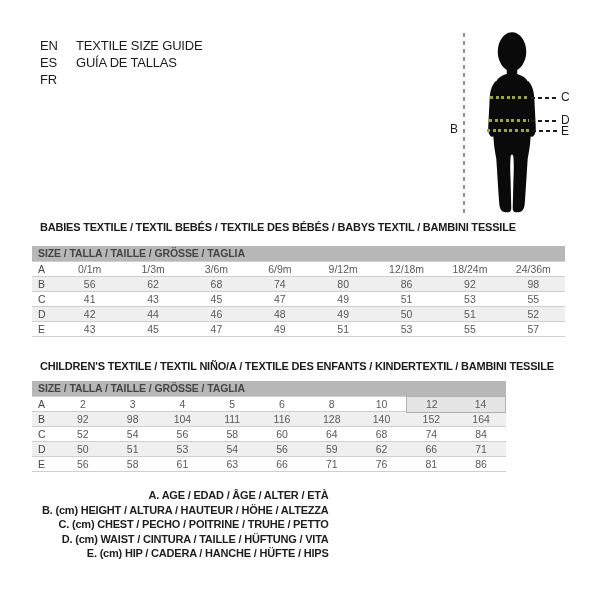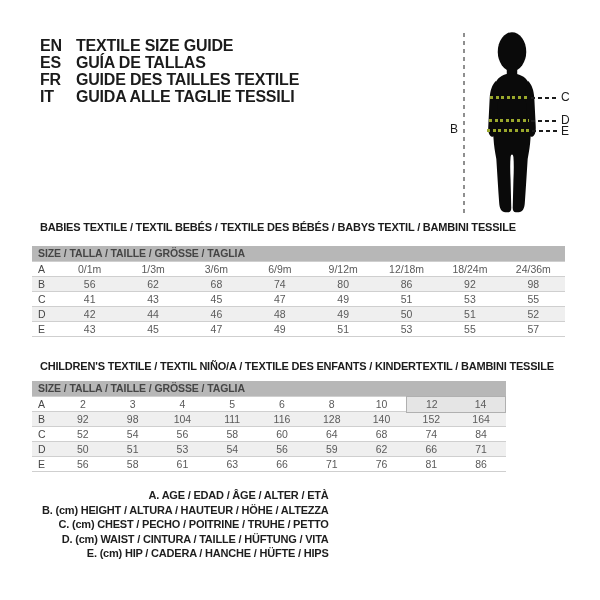--- a/index.html
+++ b/index.html
@@ -4,21 +4,21 @@
 <style>
   html,body{margin:0;padding:0;}
   body{
     width:600px;height:600px;position:relative;background:#ffffff;
     font-family:"Liberation Sans","DejaVu Sans",sans-serif;
     color:var(--ink,#1b1b1b);overflow:hidden;
     -webkit-font-smoothing:antialiased;
   }
   
   .lang-block{position:absolute;left:40px;top:37px;}
-  .lang-row{display:flex;line-height:17px;font-size:16px;font-weight:700;letter-spacing:-0.2px;}
+  .lang-row{display:flex;line-height:17px;font-size:13px;font-weight:400;letter-spacing:-0.2px;}
   .lang-code{width:36px;flex:0 0 36px;}
   
   .figure-area{position:absolute;left:440px;top:18px;width:160px;height:210px;}
   .silhouette-svg{position:absolute;left:34px;top:6px;width:76px;height:194px;}
   .vdash{position:absolute;left:23px;top:15px;width:2px;height:180px;
     background:repeating-linear-gradient(180deg,var(--dash-gray,#8f8f8f) 0 4px,transparent 4px 8px);}
   .gdash{position:absolute;height:3px;z-index:3;
     background:repeating-linear-gradient(90deg,var(--green,#9aa82c) 0 3px,transparent 3px 5.6px);}
   .kdash{position:absolute;height:2px;z-index:3;
     background:repeating-linear-gradient(90deg,#1c1c1c 0 4px,transparent 4px 7px);}
@@ -51,25 +51,20 @@
     <div class="lang-row">
       <span class="lang-code">EN</span>
       <span>TEXTILE SIZE GUIDE</span>
     </div>
     <div class="lang-row">
       <span class="lang-code">ES</span>
       <span>GUÍA DE TALLAS</span>
     </div>
     <div class="lang-row">
       <span class="lang-code">FR</span>
-      <span>GUIDE DES TAILLES TEXTILE</span>
-    </div>
-    <div class="lang-row">
-      <span class="lang-code">IT</span>
-      <span>GUIDA ALLE TAGLIE TESSILI</span>
     </div>
   </div>
 
 <div class="figure-area">
   <svg class="silhouette-svg" viewBox="0 0 80 200" aria-hidden="true">
     <g fill="#0a0a0a">
       <ellipse cx="40" cy="27" rx="15" ry="20.5"></ellipse>
       <rect x="34.5" y="40" width="11" height="14"></rect>
       <path d="M40,50 C47,50 54,53 57,59 C61,68 62,80 61,94 C60.5,102 60,110 59.5,118 C59,126 58,132 56.5,140 C55.5,156 54.5,172 53.5,186 C53.2,192 51,196 47,196 L44,196 C41.5,196 40.5,194 40.8,190 L41.5,162 C42,152 42,144 41.5,138 C41,134.5 39,134.5 38.5,138 C38,144 38,152 38.5,162 L39.2,190 C39.5,194 38.5,196 36,196 L33,196 C29,196 26.8,192 26.5,186 C25.5,172 24.5,156 23.5,140 C22,132 21,126 20.5,118 C20,110 19.5,102 19,94 C18,80 19,68 23,59 C26,53 33,50 40,50 Z"></path>
       <path d="M23,58 C19,62 17,68 16.5,76 L15,106 C14.7,112 16.2,116 19,116.5 C21.8,117 23.5,114 23.8,108 L25.5,76 C25.8,68 25.5,62 23,58 Z"></path>

